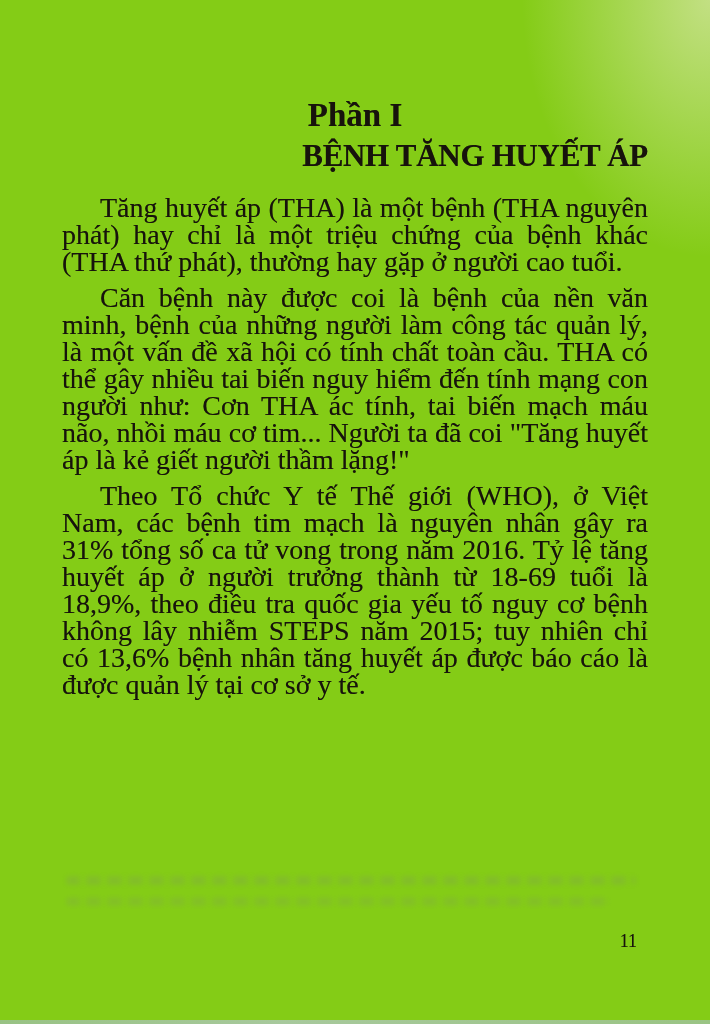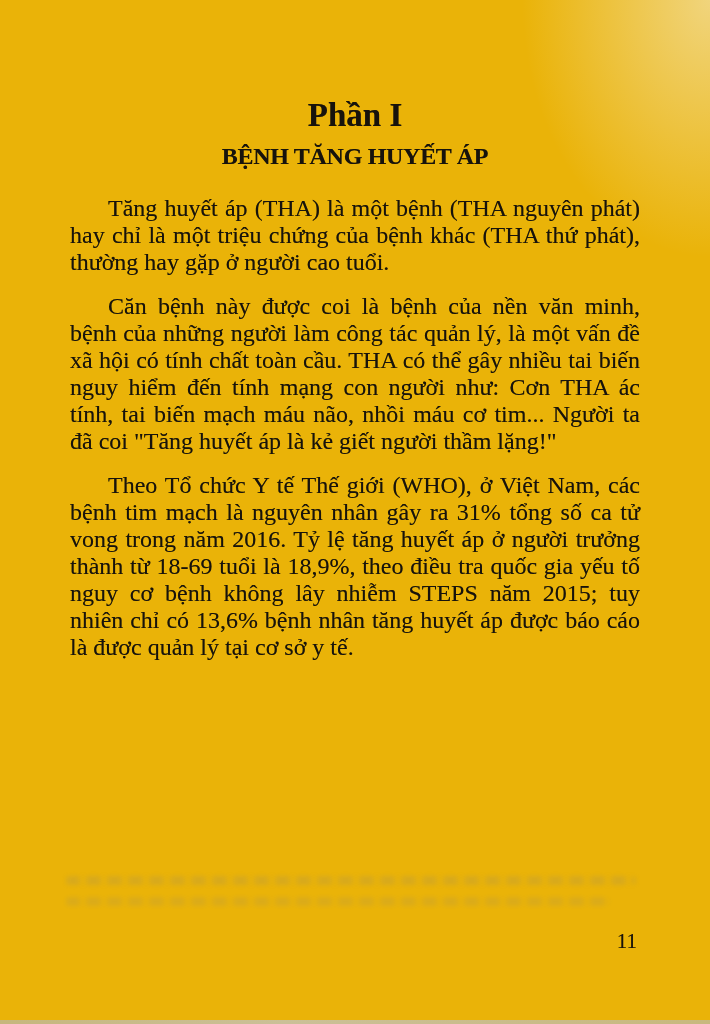--- a/index.html
+++ b/index.html
@@ -5,21 +5,21 @@
   html, body {
     margin: 0;
     padding: 0;
     background: #e8e8e8;
   }
   .page {
     position: relative;
     width: 710px;
     height: 1024px;
     margin: 0 auto;
-    background: #eab308;
+    background: #84cc16;
     overflow: hidden;
     font-family: "Liberation Serif", "DejaVu Serif", serif;
     color: #17130c;
   }
   
   .page::before {
     content: "";
     position: absolute;
     top: 0; right: 0;
     width: 190px; height: 260px;
@@ -35,45 +35,45 @@
   .part-label {
     margin: 96px 0 0 0;
     text-align: center;
     font-size: 33px;
     font-weight: 700;
     line-height: 38px;
     text-shadow: 0 0 0.6px rgba(23,19,12,0.55);
   }
   .part-title {
     margin: 0;
-    text-align: center;
-    font-size: 24px;
+    text-align: right;
+    font-size: 31px;
     font-weight: 700;
     line-height: 44px;
     letter-spacing: -0.3px;
     text-shadow: 0 0 0.6px rgba(23,19,12,0.55);
   }
   .section-heading {
     margin: 27px 0 0 0;
     font-size: 23.5px;
     font-weight: 700;
     line-height: 31px;
     letter-spacing: -0.2px;
     white-space: nowrap;
     text-shadow: 0 0 0.6px rgba(23,19,12,0.55);
   }
   .body-text {
     margin-top: 7px;
   }
   .body-text p {
-    margin: 8px;
+    margin: 0;
     padding-top: 9px;
     text-align: justify;
     text-indent: 38px;
-    font-size: 24px;
+    font-size: 28px;
     line-height: 27px;
     text-shadow: 0 0 0.5px rgba(23,19,12,0.45);
   }
   .bleed-artifact {
     position: absolute;
     left: 66px;
     width: 560px;
     height: 9px;
     border-radius: 4px;
     background: repeating-linear-gradient(90deg,
@@ -81,21 +81,21 @@
       rgba(125,125,135,0.04) 13px, rgba(125,125,135,0.04) 21px);
     filter: blur(2px);
     pointer-events: none;
   }
   .bleed-1 { top: 876px; width: 570px; }
   .bleed-2 { top: 897px; width: 545px; opacity: 0.85; }
   .page-number {
     position: absolute;
     top: 929px;
     right: 73px;
-    font-size: 21px;
+    font-size: 18px;
     line-height: 25px;
     text-shadow: 0 0 0.5px rgba(23,19,12,0.5);
   }
   .scan-edge-line {
     position: absolute;
     left: 0; right: 0; bottom: 0;
     height: 4px;
     background: linear-gradient(90deg, rgba(168,186,221,0.55), rgba(186,199,228,0.65) 40%, rgba(172,189,222,0.55));
   }
 </style>

